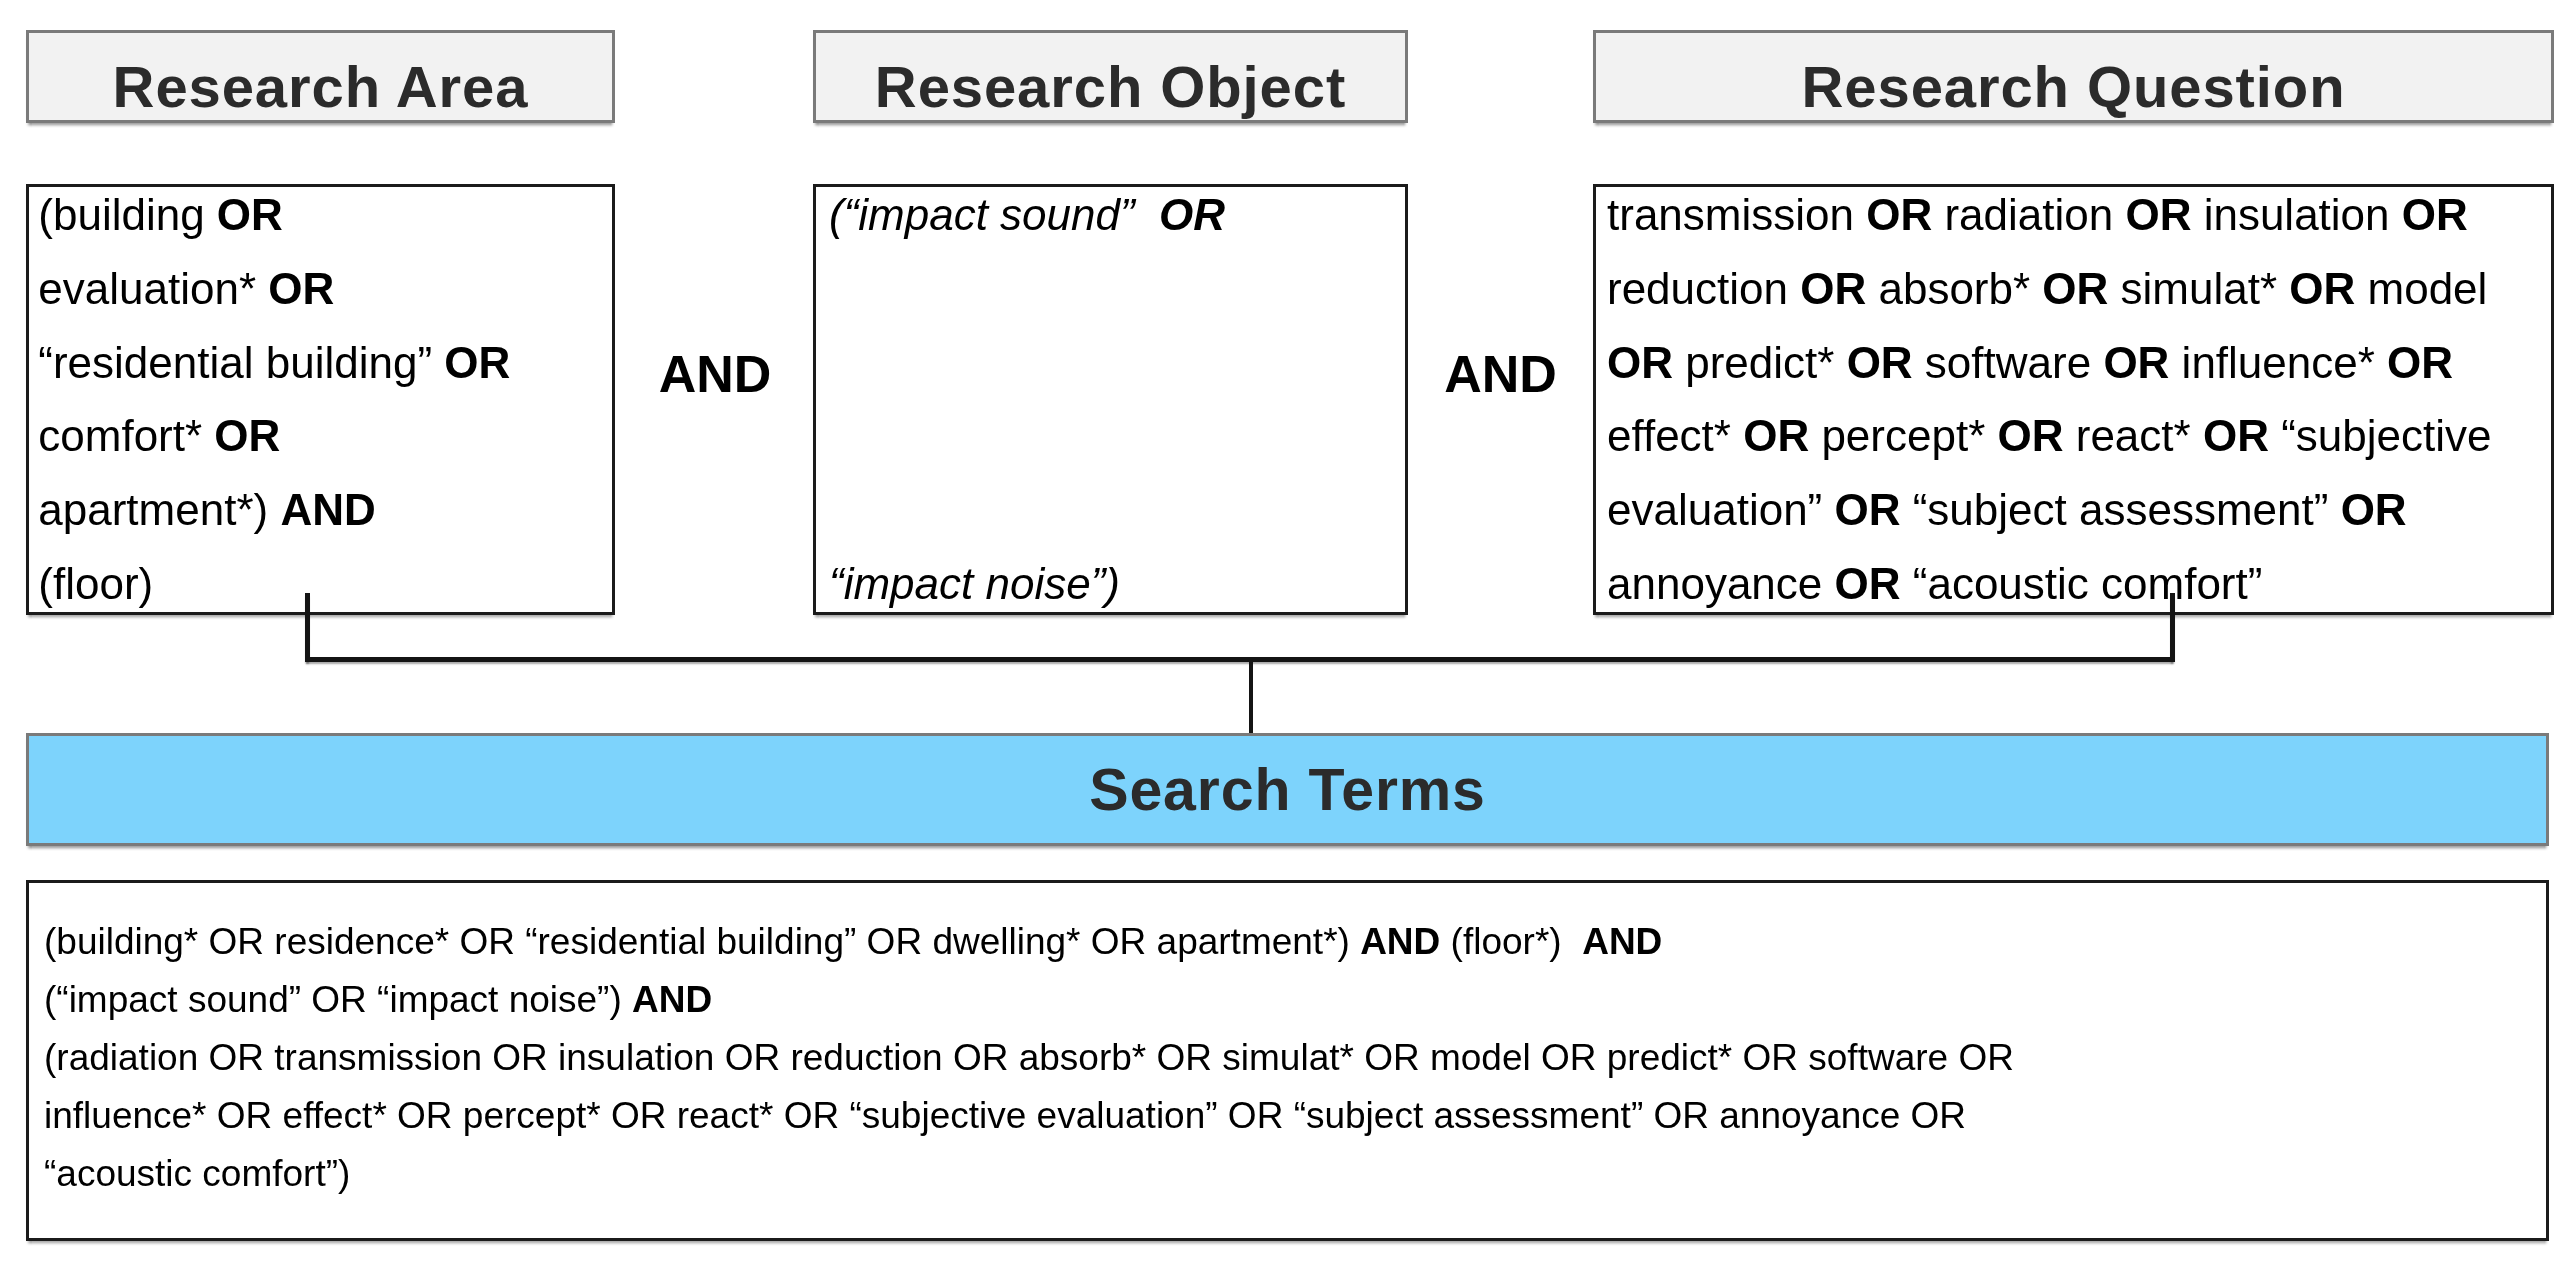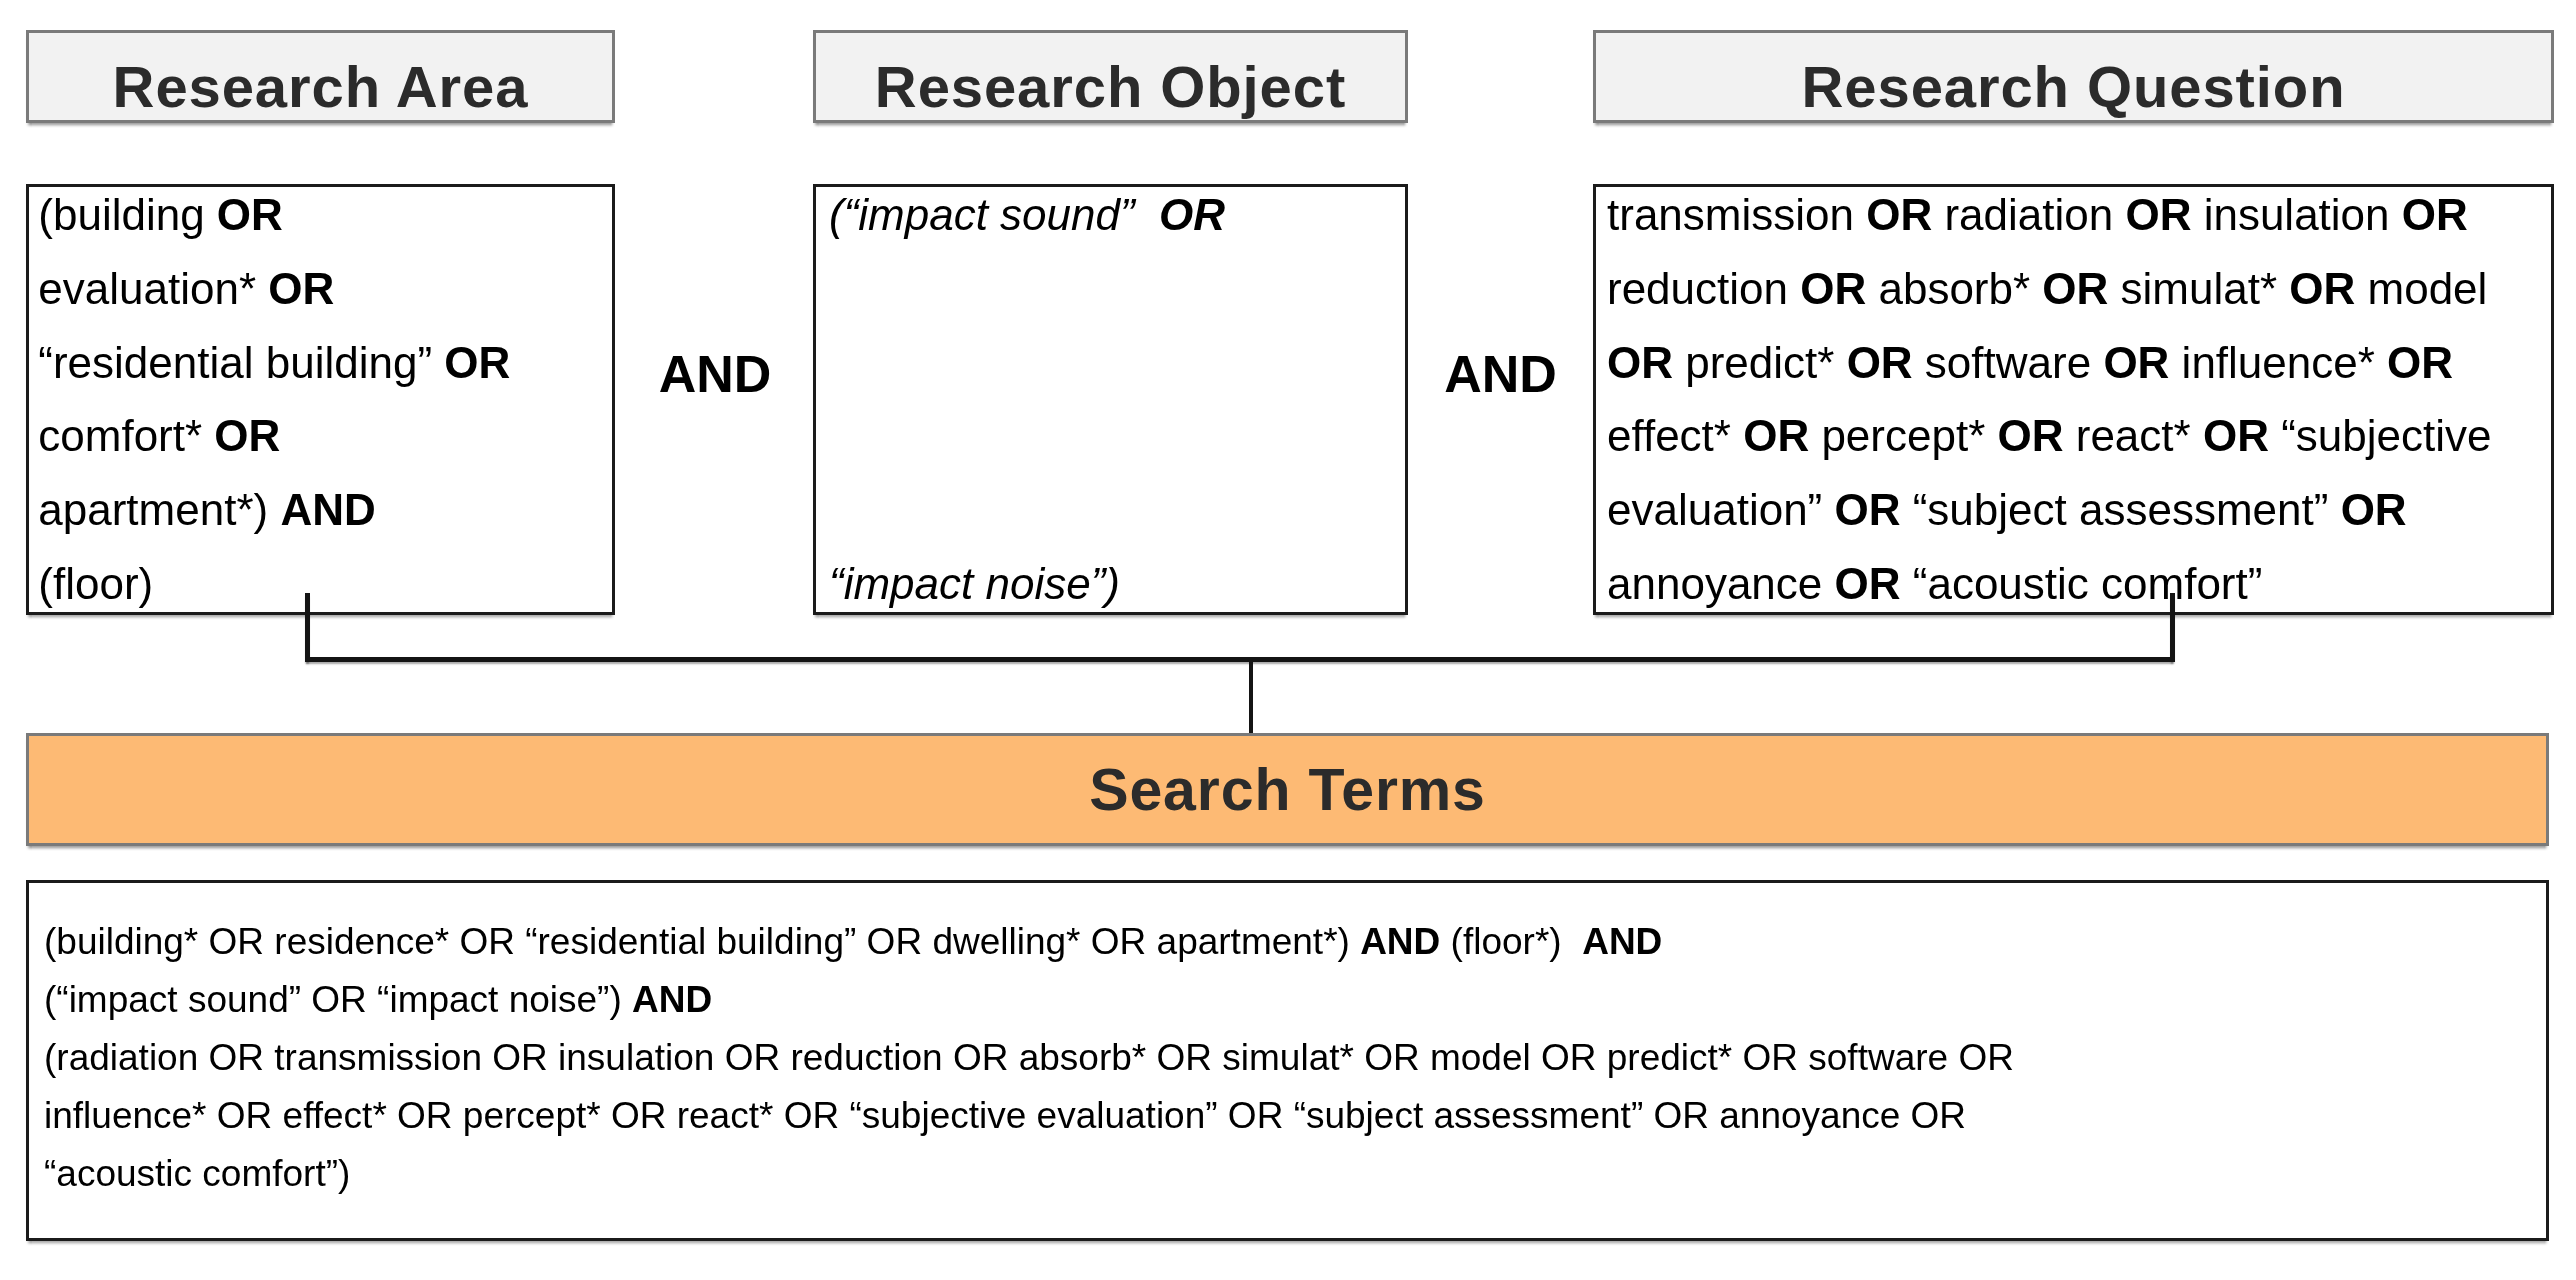--- a/index.html
+++ b/index.html
@@ -47,21 +47,21 @@
 
   
   #lineL{left:305px;top:593px;width:4.6px;height:69px;}
   #lineR{left:2170px;top:593px;width:4.6px;height:69px;}
   #lineH{left:305px;top:657px;width:1869px;height:4.6px;}
   #lineC{left:1249px;top:662px;width:3.7px;height:71px;box-shadow:none;}
 
   
   #sth{
     position:absolute;left:26px;top:733px;width:2523px;height:113px;
-    background:#fdba74;border:3.7px solid #7a7a7a;box-sizing:border-box;
+    background:#7dd3fc;border:3.7px solid #7a7a7a;box-sizing:border-box;
     display:flex;align-items:center;justify-content:center;
     font-weight:bold;font-size:59px;letter-spacing:0.9px;color:#2b2b2b;
     box-shadow:0 4.6px 2.8px -1.9px rgba(0,0,0,.45);
   }
   #stbox{
     position:absolute;left:26px;top:880px;width:2523px;height:361px;
     background:#fff;border:3.7px solid #1b1b1b;box-sizing:border-box;
     font-size:37px;line-height:58px;padding:30px 0 0 15px;
     box-shadow:0 4.6px 2.8px -1.9px rgba(0,0,0,.40);
   }

